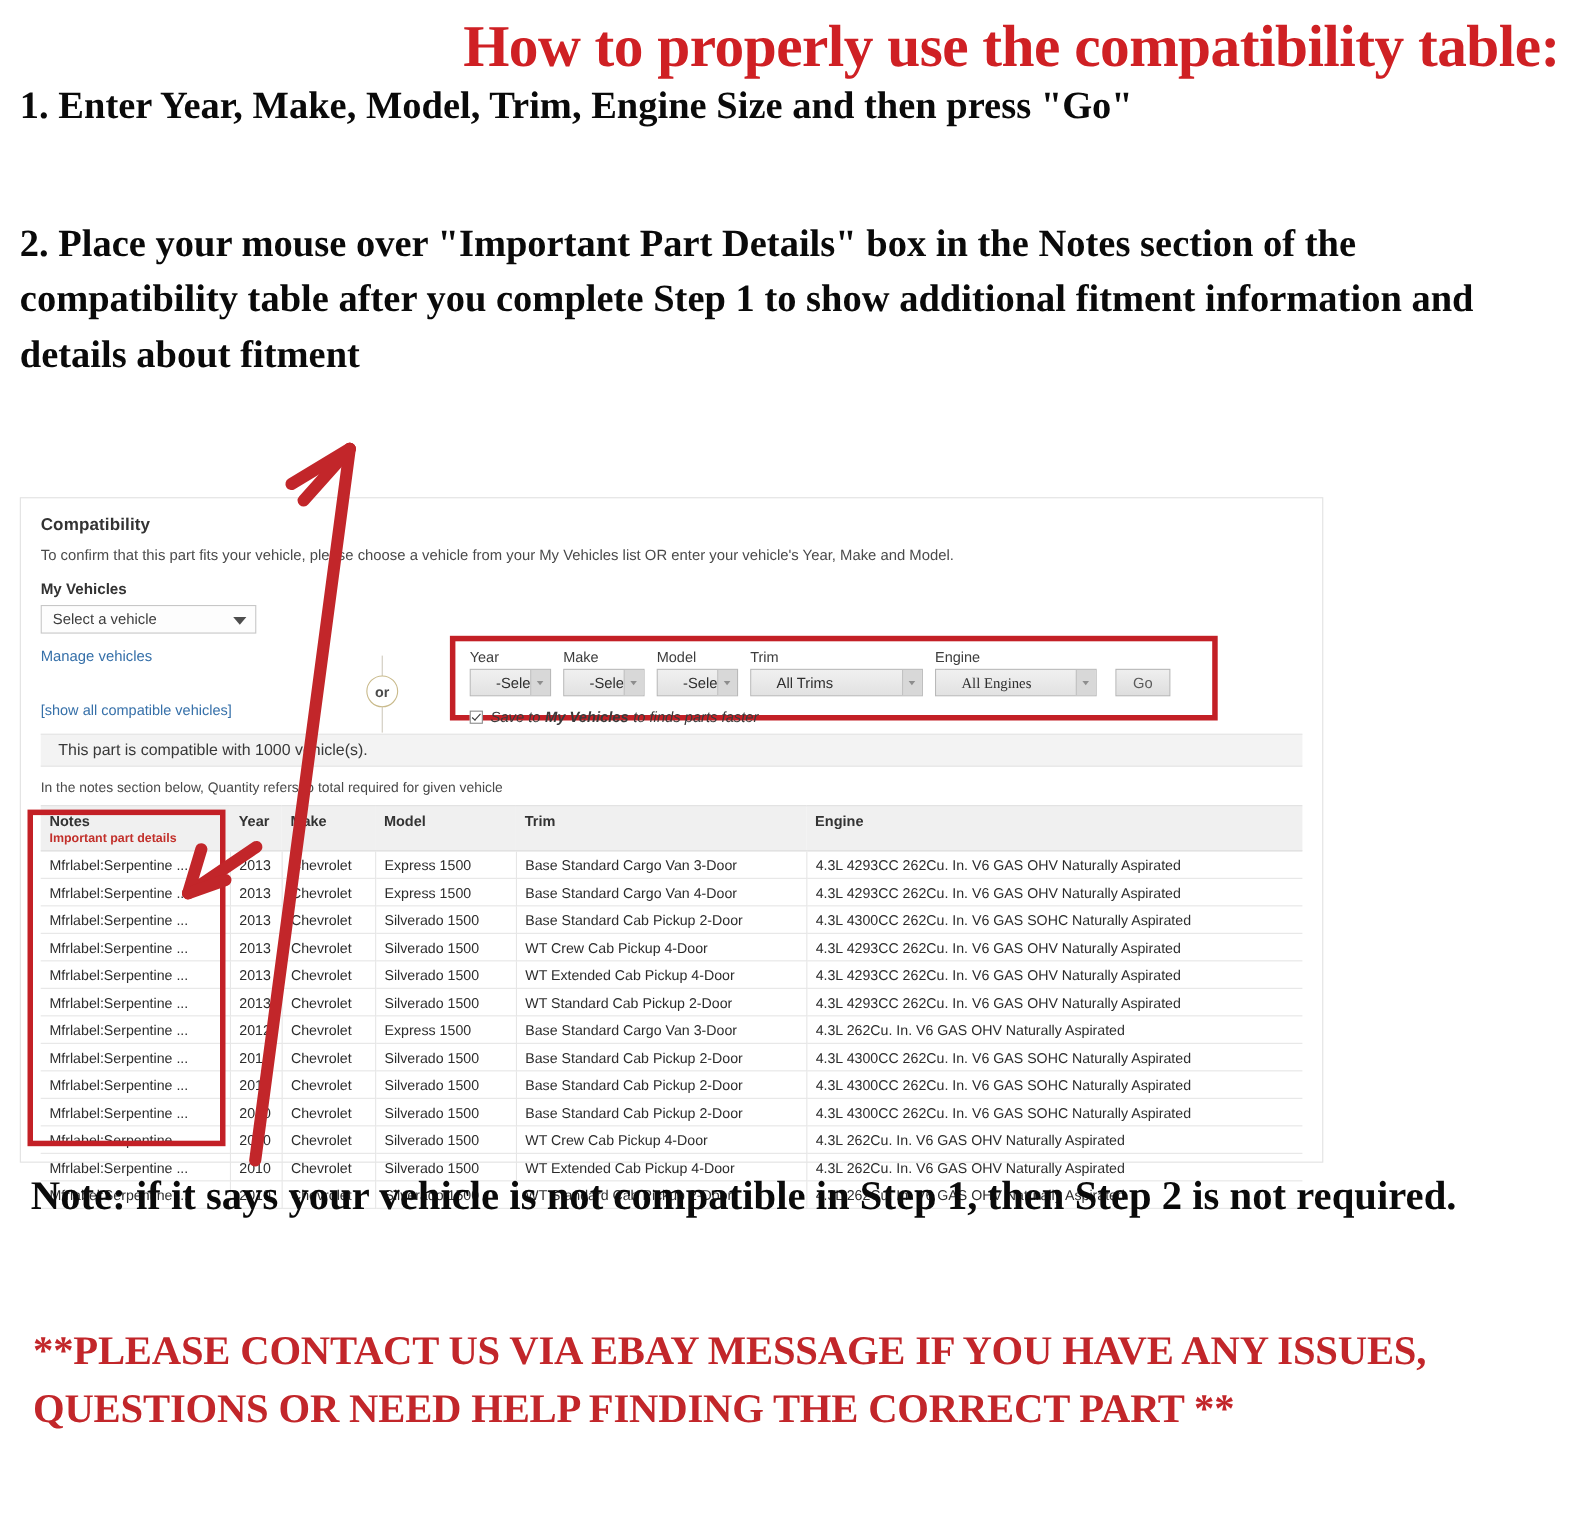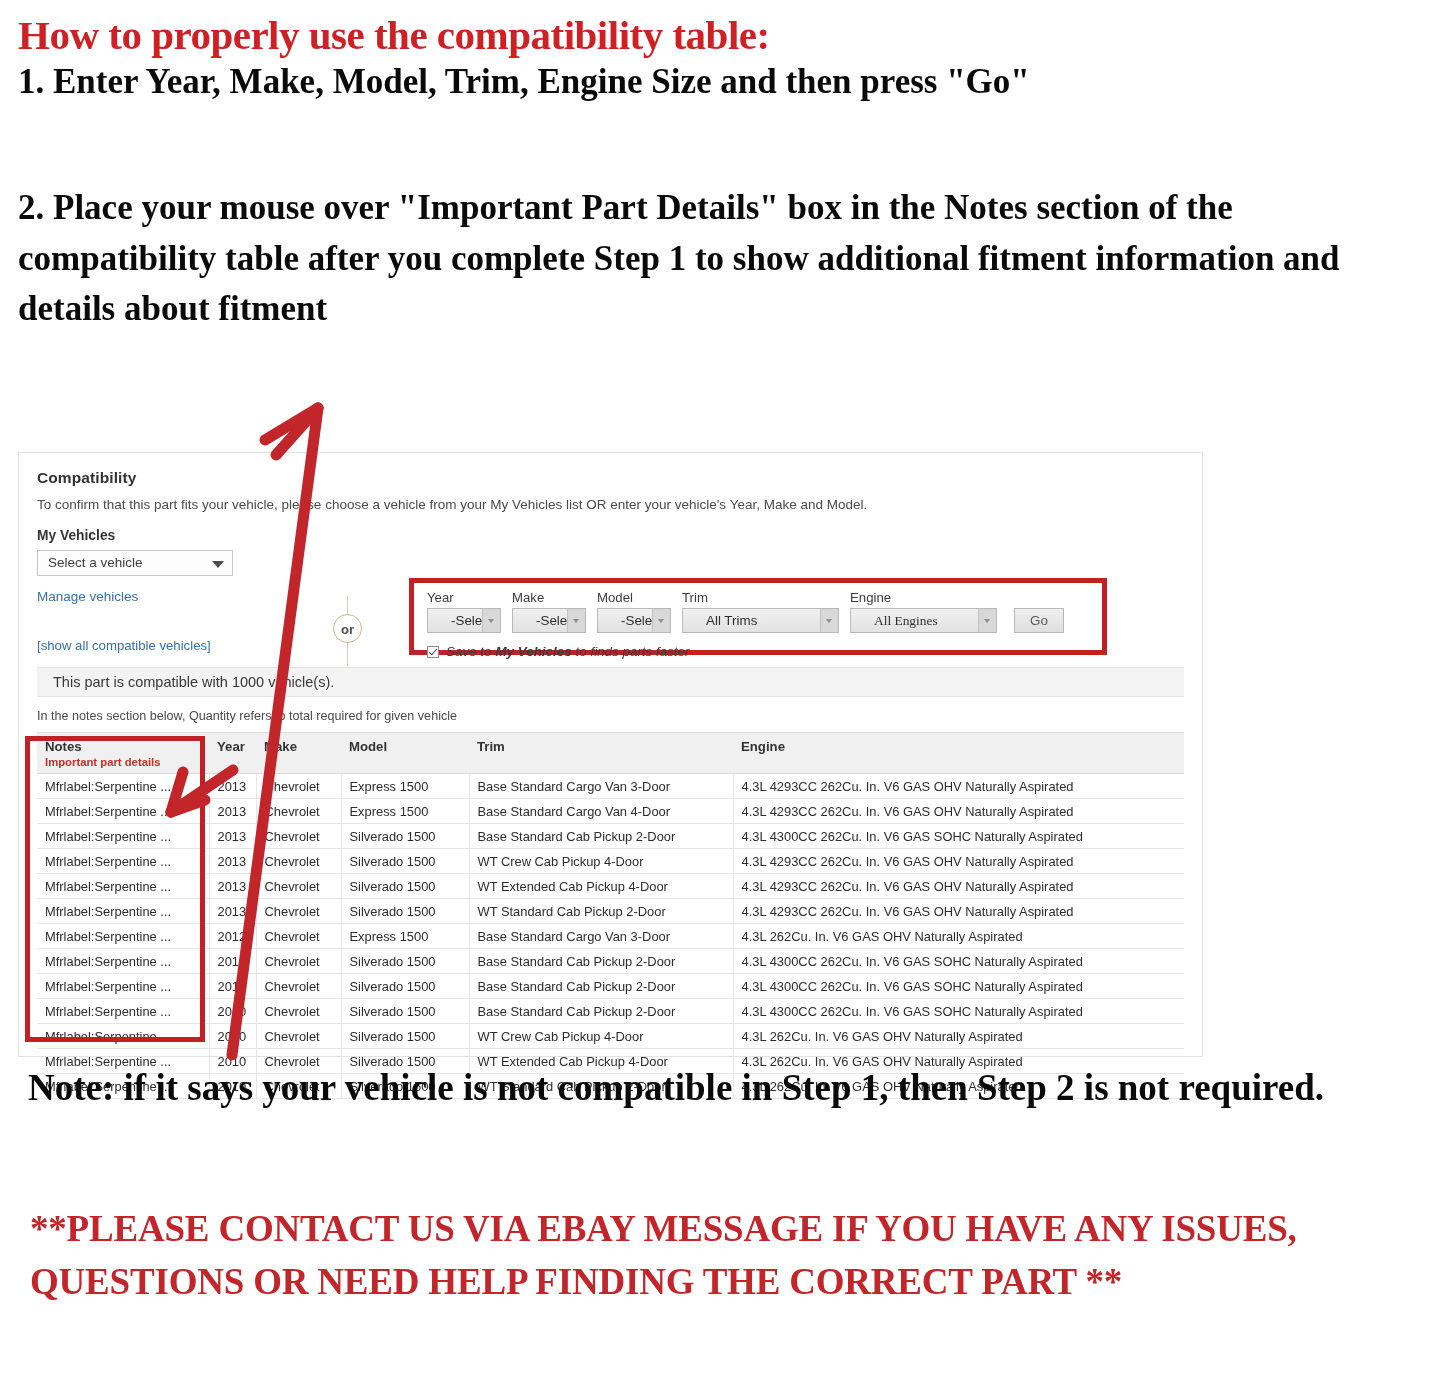--- a/index.html
+++ b/index.html
@@ -19,25 +19,26 @@
   
   .headline-block {
     position: absolute;
     left: 18px;
     top: 14px;
     width: 1400px;
   }
   .title-red {
     font-family: "Liberation Serif", serif;
     font-weight: bold;
-    font-size: 41px;
+    font-size: 54px;
     line-height: 1.06;
     color: #cf2024;
     letter-spacing: -0.5px;
     white-space: nowrap;
+    text-align: right;
   }
   .steps-label {
     font-family: "Liberation Serif", serif;
     font-weight: bold;
     font-size: 42px;
     line-height: 1.12;
     color: #0a0a0a;
     margin-top: 6px;
   }
   .step-one {

